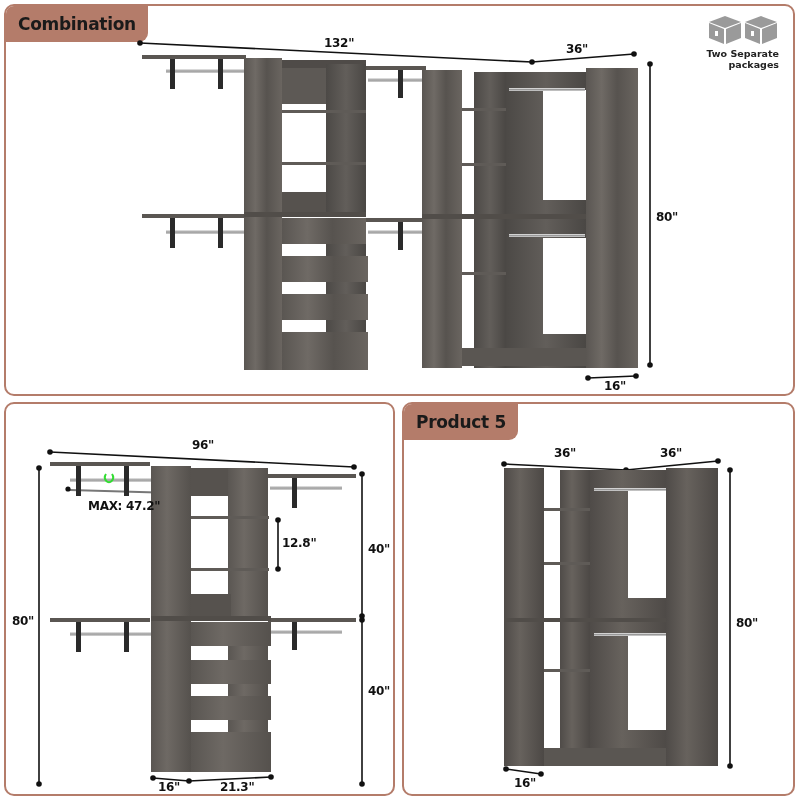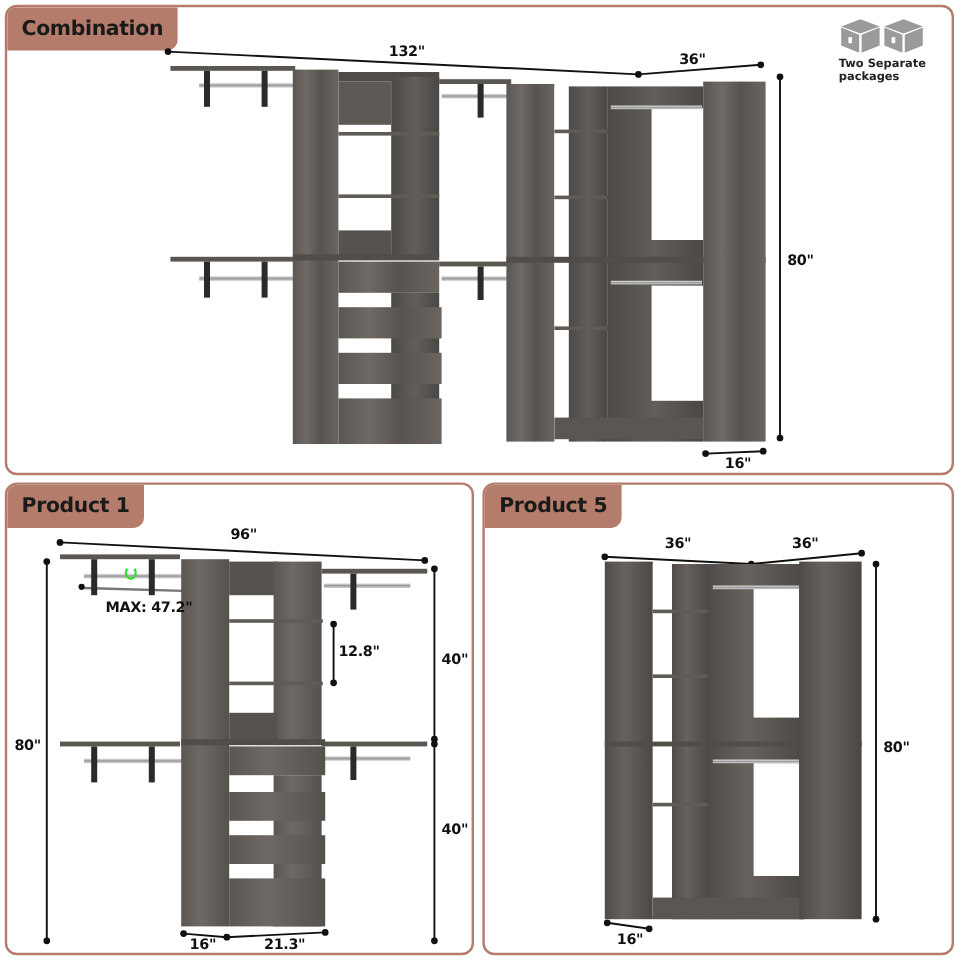--- a/index.html
+++ b/index.html
@@ -32,21 +32,21 @@
   .dim {
     position: absolute;
     font-size: 12px;
     font-weight: bold;
     color: #111;
     white-space: nowrap;
     letter-spacing: -0.3px;
   }
   .pkg {
     position: absolute; right: 14px; top: 8px;
-    width: 80px; text-align: left;
+    width: 80px; text-align: right;
   }
   .pkg-text {
     font-size: 9.5px; font-weight: bold; line-height: 11px; color: #222;
   }
 </style>
 </head>
 <body>
 
 <div class="panel" id="panel-combination">
   <div class="panel-tab">Combination</div>
@@ -149,21 +149,20 @@
       </g>
       <rect x="8" y="17" width="3" height="5" fill="#fff"></rect>
       <rect x="44" y="17" width="3" height="5" fill="#fff"></rect>
     </svg>
     <div class="pkg-text">Two Separate</div>
     <div class="pkg-text">packages</div>
   </div>
 </div>
 
 <div class="panel" id="panel-product1">
-  <div class="panel-tab">Product 1</div>
 
   <svg class="art" width="391" height="394">
     <defs>
       <linearGradient id="woodC" x1="0" x2="1" y1="0" y2="0">
         <stop offset="0" stop-color="#5a5652"></stop>
         <stop offset="0.4" stop-color="#6e6964"></stop>
         <stop offset="1" stop-color="#55514d"></stop>
       </linearGradient>
       <linearGradient id="rod2" x1="0" x2="0" y1="0" y2="1">
         <stop offset="0" stop-color="#eeeeee"></stop>

